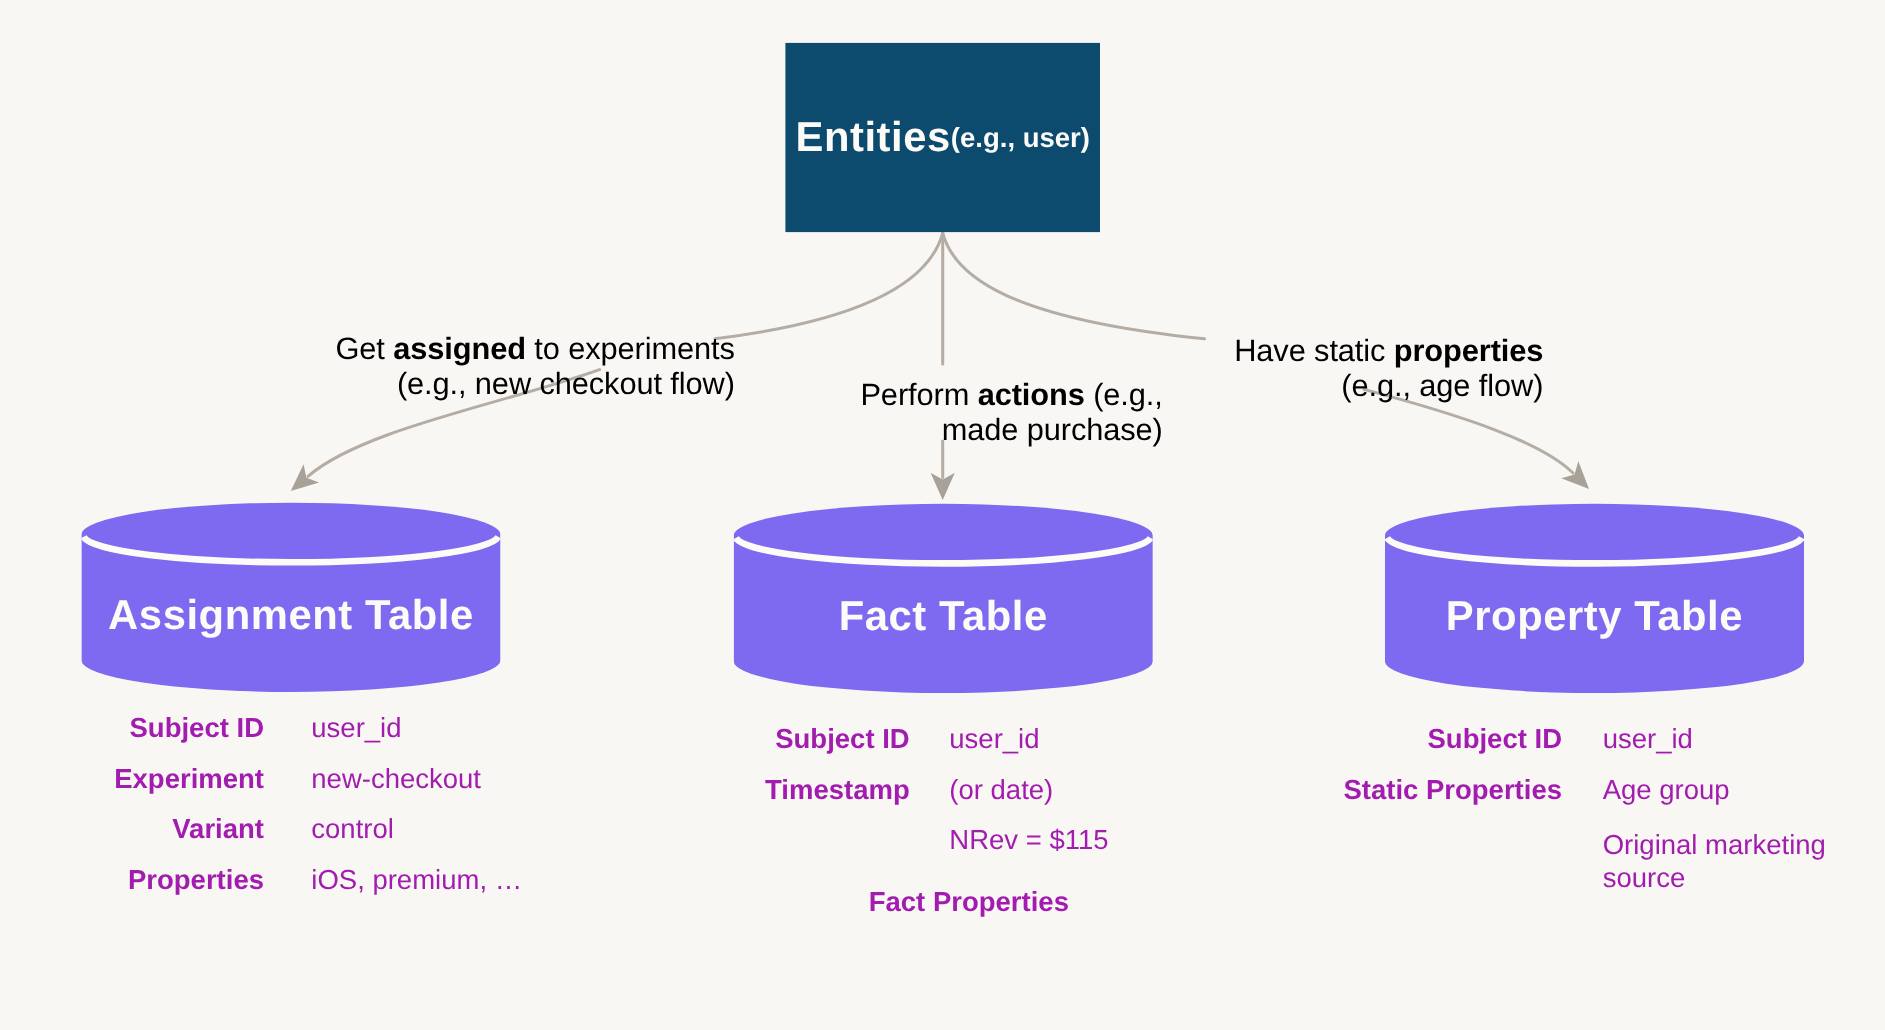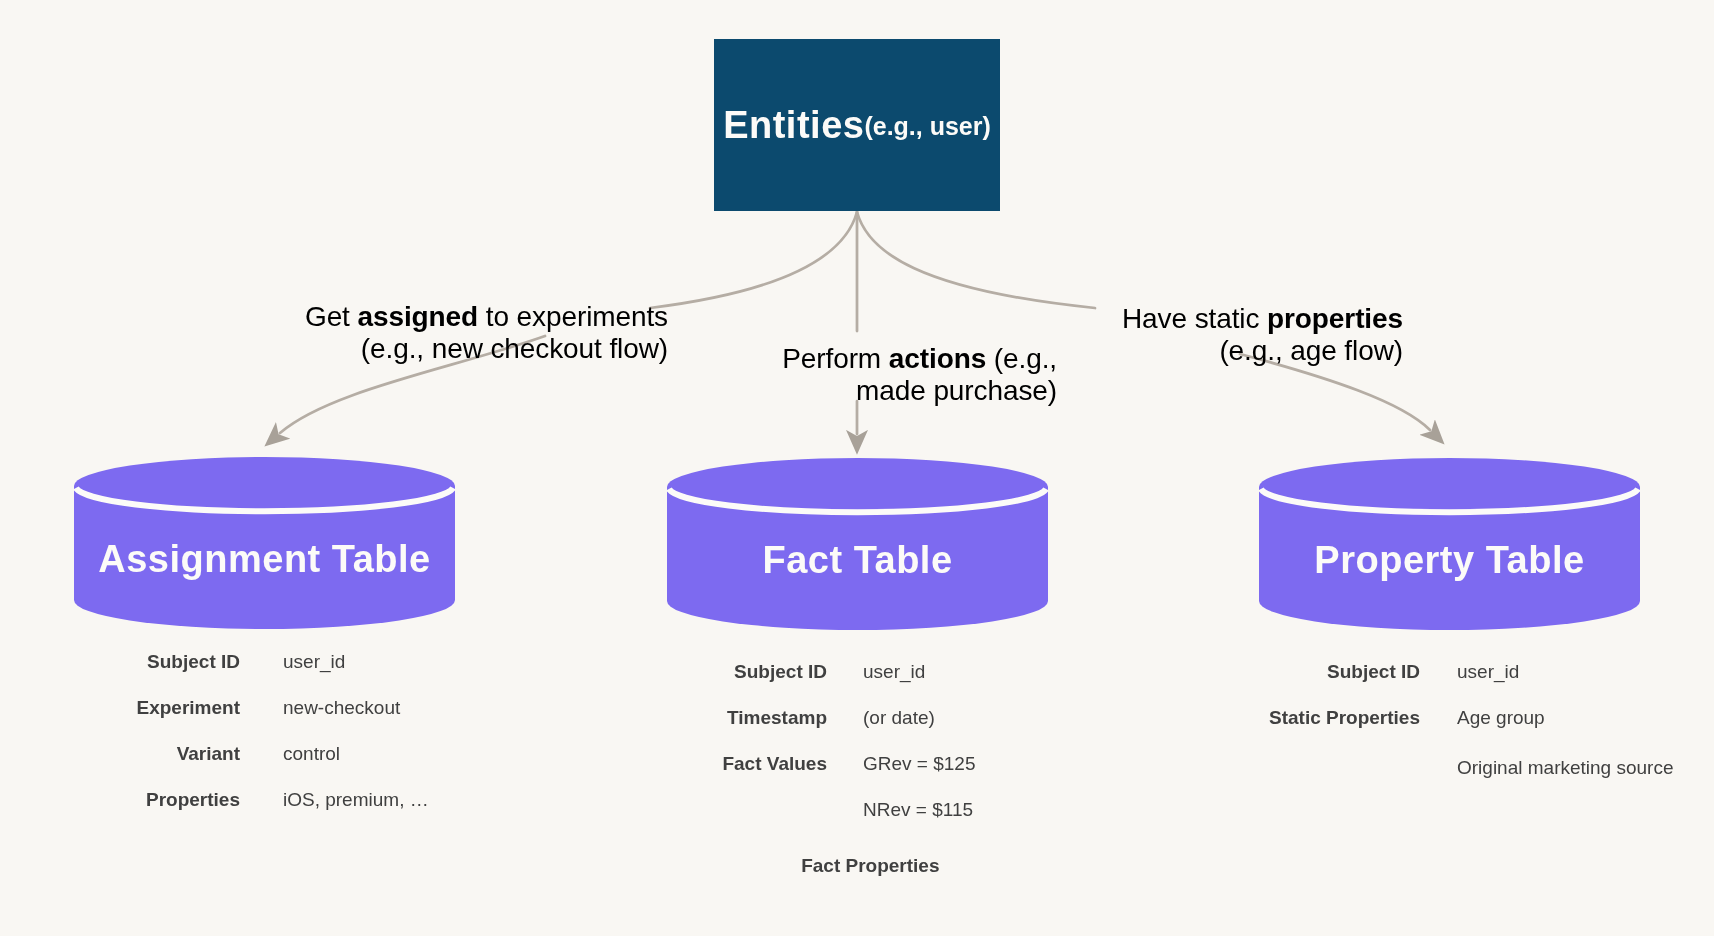--- a/index.html
+++ b/index.html
@@ -32,21 +32,21 @@
   .cyl{position:absolute;}
   #cyl0{left:74px;top:455px;}
   #cyl1{left:667px;top:456px;}
   #cyl2{left:1259px;top:456px;}
   .cyl text{
     font-family:"Liberation Sans",sans-serif;font-weight:700;font-size:38px;
     fill:#FCFBF8;letter-spacing:.5px;
   }
 
   
-  .details{position:absolute;font-size:19px;color:#404040;}
+  .details{position:absolute;font-size:25px;color:#a21caf;}
   .drow{display:flex;align-items:center;height:46px;}
   .drow.tall{height:auto;align-items:flex-start;margin-top:12px;}
   .dkey{font-weight:700;text-align:right;flex:none;}
   .dval{line-height:30px;}
   .drow.gap{margin-top:10px;justify-content:flex-end;}
   #tbl0{left:55px;top:639px;}
   #tbl0 .dkey{width:185px;margin-right:43px;}
   #tbl1{left:597px;top:649px;}
   #tbl1 .dkey{width:230px;margin-right:36px;}
   #tbl2{left:1200px;top:649px;}
@@ -132,24 +132,20 @@
   <div class="details" id="tbl1">
     <div class="drow">
       <div class="dkey">Subject ID</div>
       <div class="dval">user_id</div>
     </div>
     <div class="drow">
       <div class="dkey">Timestamp</div>
       <div class="dval">(or date)</div>
     </div>
     <div class="drow">
-      <div class="dkey">Fact Values</div>
-      <div class="dval">GRev = $125</div>
-    </div>
-    <div class="drow">
       <div class="dkey"></div>
       <div class="dval">NRev = $115</div>
     </div>
     <div class="drow gap">
       <div class="dkey">Fact Properties</div>
     </div>
   </div>
 
   <div class="details" id="tbl2">
     <div class="drow">

